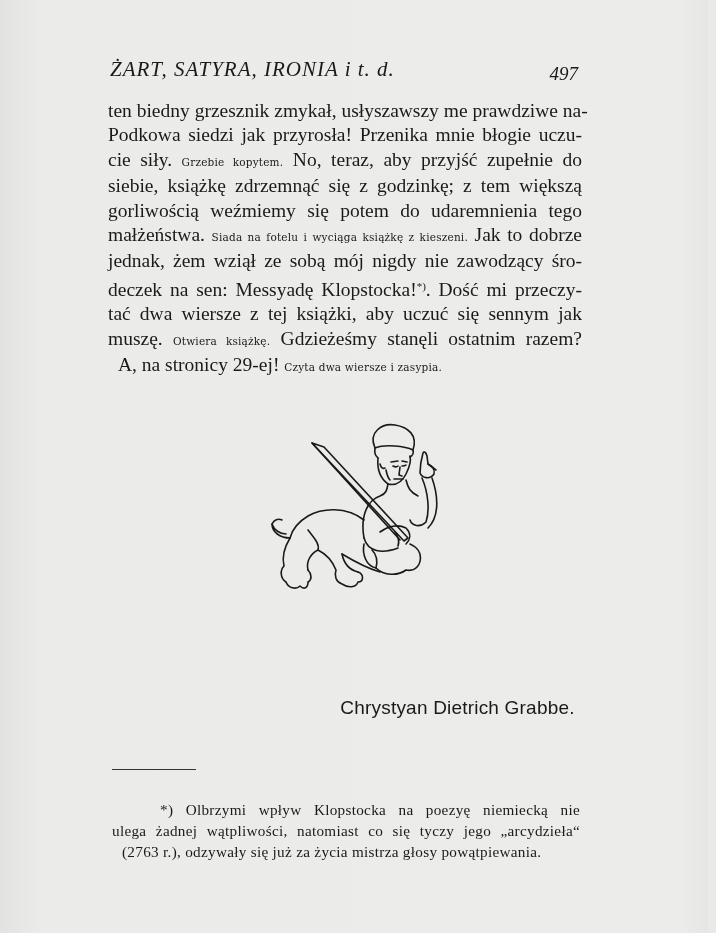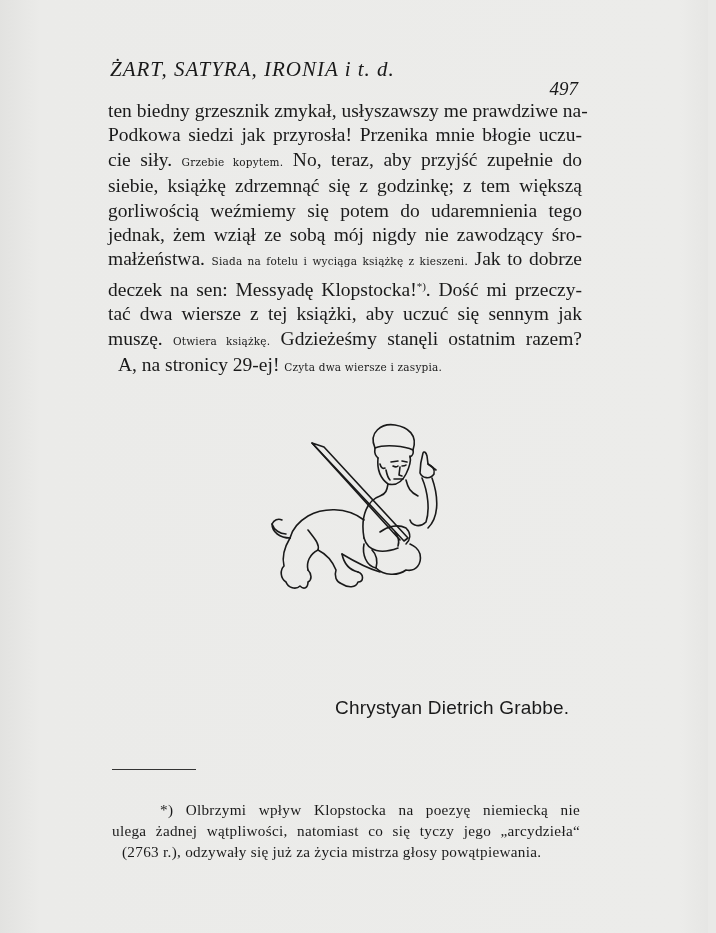--- a/index.html
+++ b/index.html
@@ -30,21 +30,20 @@
       font-size: 21px;
       letter-spacing: 1px;
     }
     .page-number {
       position: absolute;
       right: 0;
       top: 6px;
       font-style: italic;
       font-size: 19px;
       letter-spacing: 0;
-      margin-top: 15px;
     }
     .body-text {
       position: absolute;
       left: 108px;
       top: 99px;
       width: 474px;
       font-size: 19.5px;
       line-height: 24.4px;
       text-align: justify;
     }
@@ -74,21 +73,21 @@
       width: 200px;
       height: 190px;
     }
     .signature {
       position: absolute;
       left: 335px;
       top: 697px;
       width: 245px;
       font-family: "Liberation Sans", "DejaVu Sans", sans-serif;
       font-size: 19px;
-      text-align: left;
+      text-align: center;
       letter-spacing: 0.2px;
     }
     .footnote-rule {
       position: absolute;
       left: 112px;
       top: 769px;
       width: 84px;
       height: 1px;
       background: #333;
     }
@@ -116,22 +115,22 @@
     <span>ŻART, SATYRA, IRONIA i t. d.</span>
     <span class="page-number">497</span>
   </div>
 
   <div class="body-text">
     <span class="line"><span>ten biedny grzesznik zmykał, usłyszawszy me prawdziwe na-</span></span>
     <span class="line"><span>Podkowa siedzi jak przyrosła! Przenika mnie błogie uczu-</span></span>
     <span class="line"><span>cie siły. </span><span class="stage">Grzebie kopytem.</span><span> No, teraz, aby przyjść zupełnie do</span></span>
     <span class="line"><span>siebie, książkę zdrzemnąć się z godzinkę; z tem większą</span></span>
     <span class="line"><span>gorliwością weźmiemy się potem do udaremnienia tego</span></span>
+    <span class="line"><span>małżeństwa. </span><span class="stage">Siada na fotelu i wyciąga książkę z kieszeni.</span><span> Jak to dobrze</span></span>
     <span class="line"><span>jednak, żem wziął ze sobą mój nigdy nie zawodzący śro-</span></span>
-    <span class="line"><span>małżeństwa. </span><span class="stage">Siada na fotelu i wyciąga książkę z kieszeni.</span><span> Jak to dobrze</span></span>
     <span class="line"><span>deczek na sen: Messyadę Klopstocka!</span><span class="sup">*)</span><span>. Dość mi przeczy-</span></span>
     <span class="line"><span>tać dwa wiersze z tej książki, aby uczuć się sennym jak</span></span>
     <span class="line"><span>muszę. </span><span class="stage">Otwiera książkę.</span><span> Gdzieżeśmy stanęli ostatnim razem?</span></span>
     <span class="line last"><span>A, na stronicy 29-ej! </span><span class="stage">Czyta dwa wiersze i zasypia.</span></span>
   </div>
 
   <div class="illustration">
     <svg width="200" height="190" viewBox="0 0 200 190" fill="none" stroke="#1a1a1a" stroke-width="1.6" stroke-linecap="round" stroke-linejoin="round">
 
       <path d="M62 23 L74 27 L158 118 L154 121 Z"></path>

